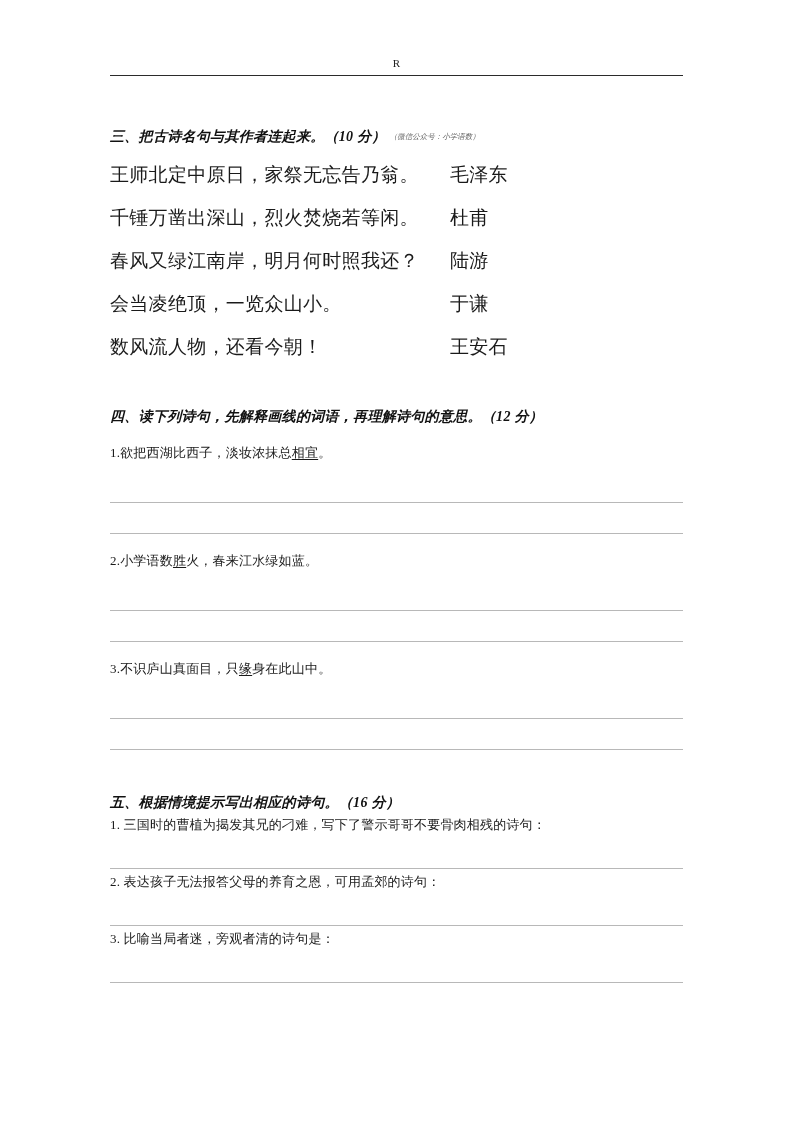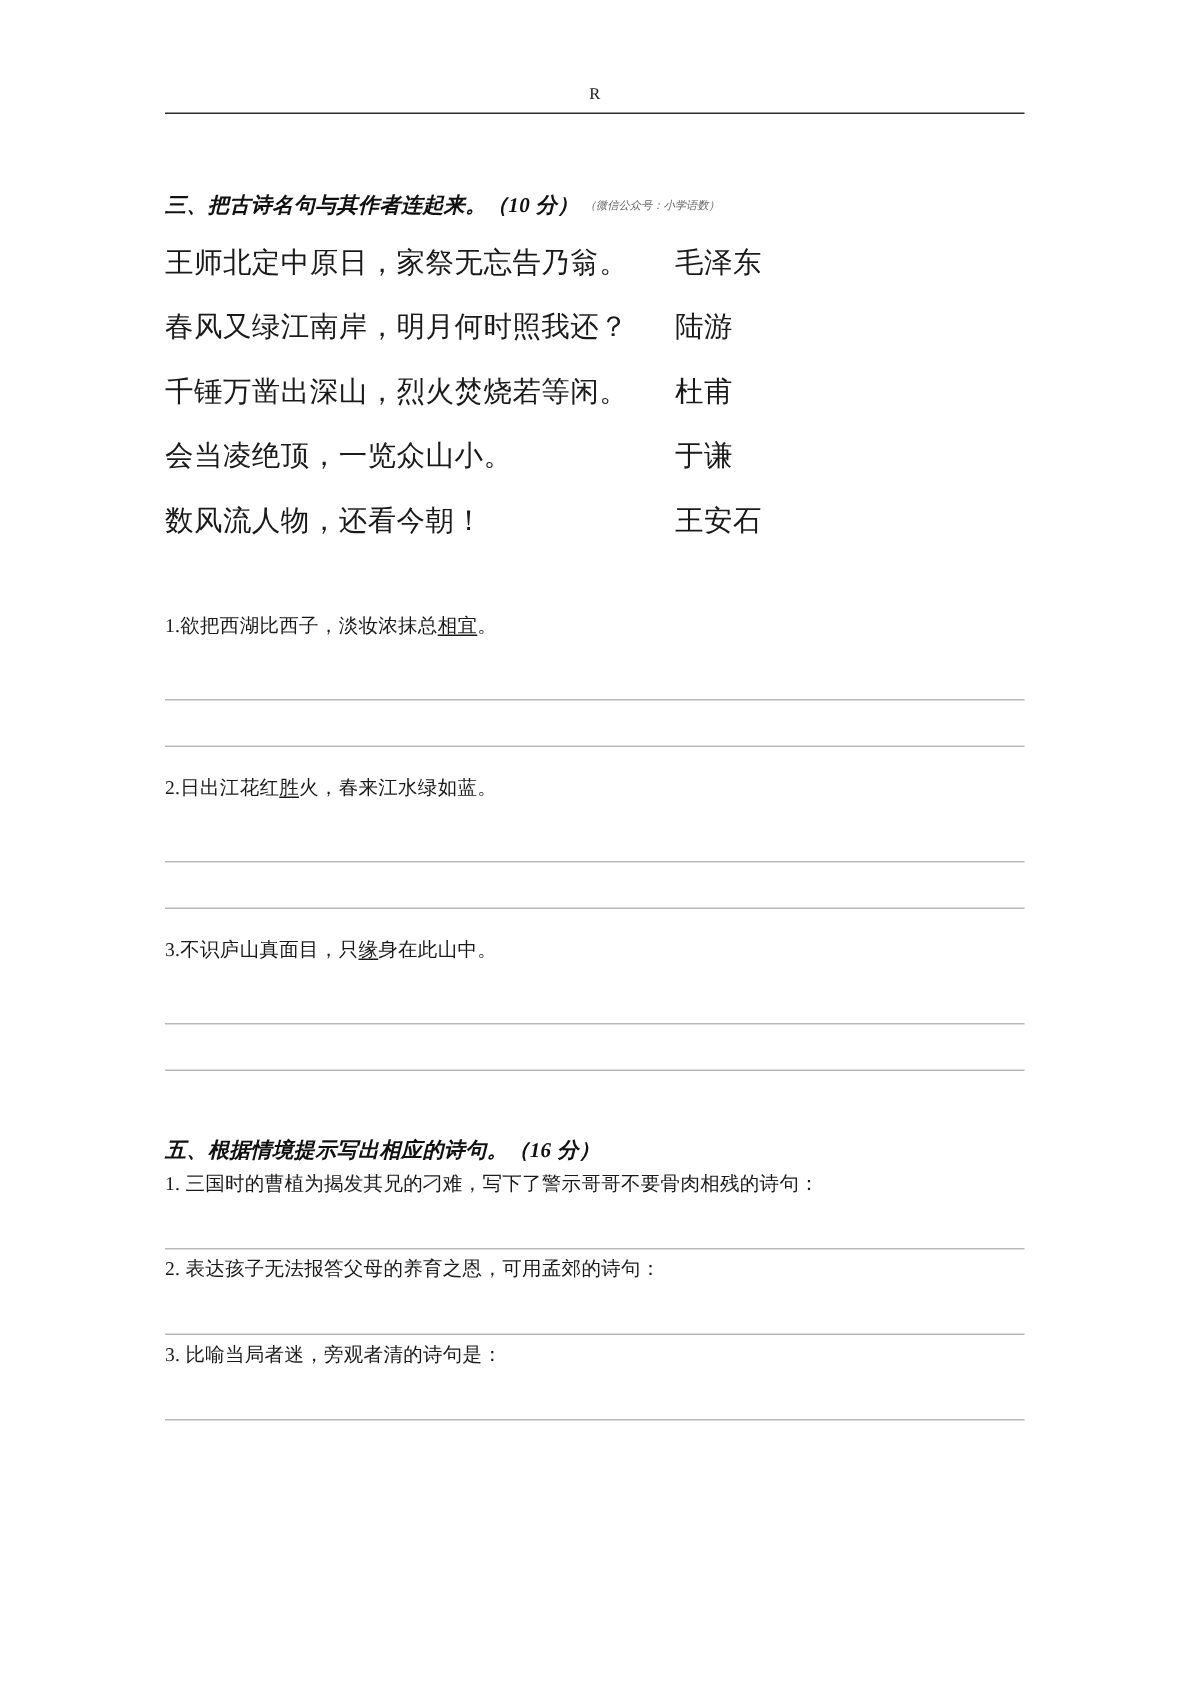--- a/index.html
+++ b/index.html
@@ -108,50 +108,51 @@
   <div class="block sec3">
     <div class="section-title">
       <span>三、把古诗名句与其作者连起来。（10 分）</span><span class="stamp">（微信公众号：小学语数）</span>
     </div>
     <div class="match-list">
       <div class="match-row">
         <span class="match-left">王师北定中原日，家祭无忘告乃翁。</span>
         <span class="match-right">毛泽东</span>
       </div>
       <div class="match-row">
+        <span class="match-left">千锤万凿出深山，烈火焚烧若等闲。</span>
+        <span class="match-right">杜甫</span>
+      </div>
+      <div class="match-row">
         <span class="match-left">春风又绿江南岸，明月何时照我还？</span>
         <span class="match-right">陆游</span>
-      </div>
-      <div class="match-row">
-        <span class="match-left">千锤万凿出深山，烈火焚烧若等闲。</span>
-        <span class="match-right">杜甫</span>
       </div>
       <div class="match-row">
         <span class="match-left">会当凌绝顶，一览众山小。</span>
         <span class="match-right">于谦</span>
       </div>
       <div class="match-row">
         <span class="match-left">数风流人物，还看今朝！</span>
         <span class="match-right">王安石</span>
       </div>
     </div>
   </div>
 
   <div class="block sec4">
+    <div class="section-title">四、读下列诗句，先解释画线的词语，再理解诗句的意思。（12 分）</div>
 
     <div class="q-item">
       <span>1.</span><span>欲把西湖比西子，淡妆浓抹总</span><span class="u">相宜</span><span>。</span>
     </div>
     <div class="answer-lines">
       <div class="answer-line"></div>
       <div class="answer-line"></div>
     </div>
 
     <div class="q-item">
-      <span>2.</span><span>日出江花红</span><span class="u">胜</span><span>火，春来江水绿如蓝。</span>
+      <span>2.</span><span>小学语数</span><span class="u">胜</span><span>火，春来江水绿如蓝。</span>
     </div>
     <div class="answer-lines">
       <div class="answer-line"></div>
       <div class="answer-line"></div>
     </div>
 
     <div class="q-item">
       <span>3.</span><span>不识庐山真面目，只</span><span class="u">缘</span><span>身在此山中。</span>
     </div>
     <div class="answer-lines">

